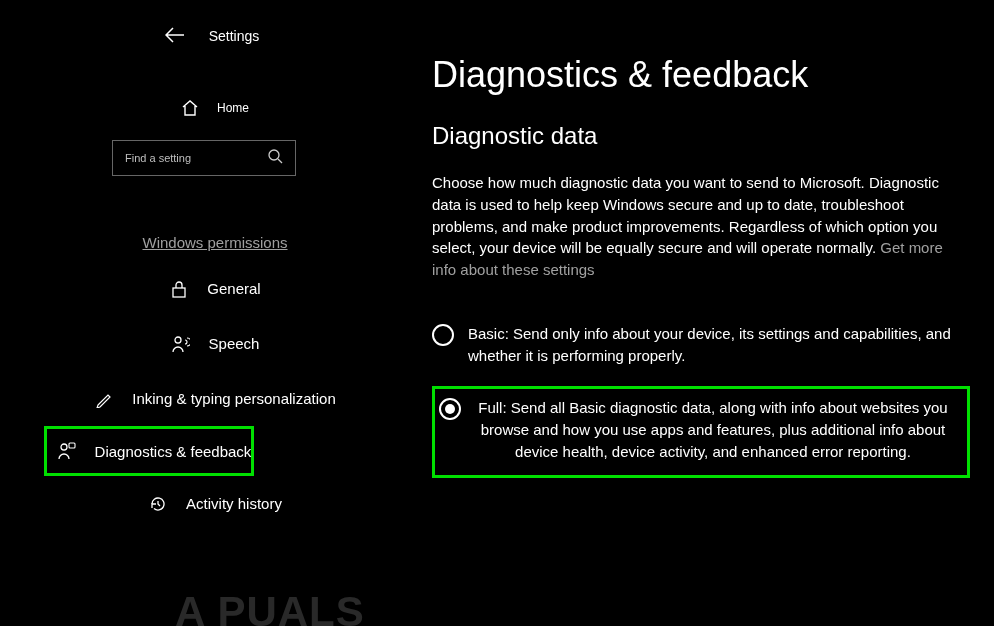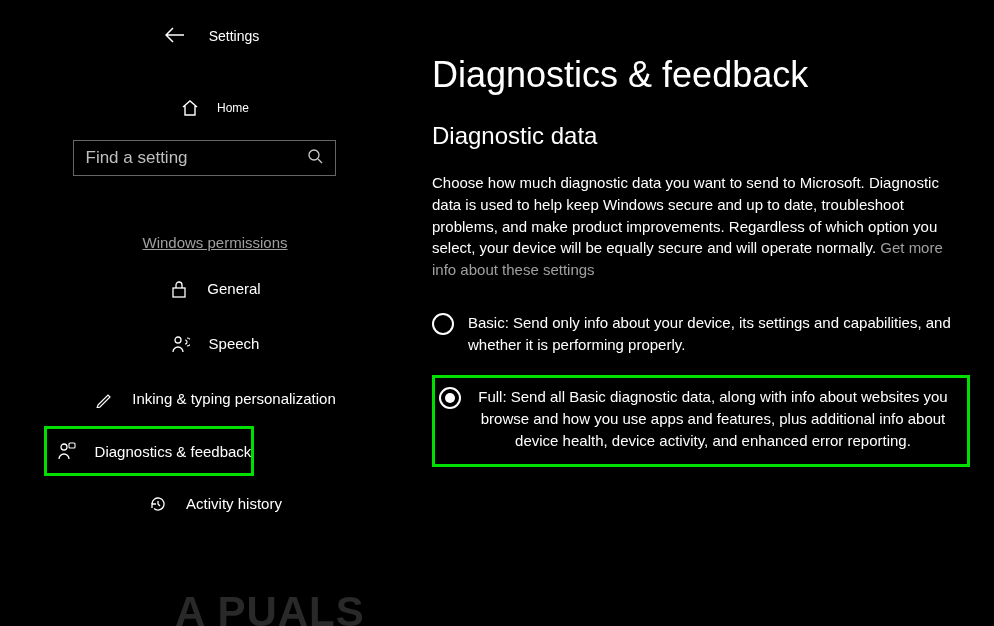--- a/index.html
+++ b/index.html
@@ -57,21 +57,21 @@
     justify-content: space-between;
     border: 1px solid #666666;
     height: 36px;
     padding: 0 12px;
   }
   .search-input {
     background: transparent;
     border: none;
     outline: none;
     color: #fdba74;
-    font-size: 17px;
+    font-size: 11px;
     flex: 1;
     font-family: inherit;
   }
   .search-input::placeholder { color: #bfbfbf; }
   .search-icon { color: #cccccc; }
   .category-title {
     font-size: 15px;
     font-weight: 600;
     padding: 18px 0 10px 22px;
   }
@@ -118,21 +118,21 @@
   }
   .description {
     font-size: 15px;
     line-height: 1.45;
     color: #ffffff;
   }
   .description .muted-link {
     color: #a0a0a0;
   }
   .radio-group {
-    margin-top: 25px;
+    margin-top: 36px;
   }
   .radio-option {
     display: flex;
     align-items: flex-start;
     gap: 14px;
     padding: 6px 4px 10px 0;
   }
   .radio-option.first { margin-bottom: 10px; }
   .radio-option.highlighted {
     border: 3px solid #00e000;

